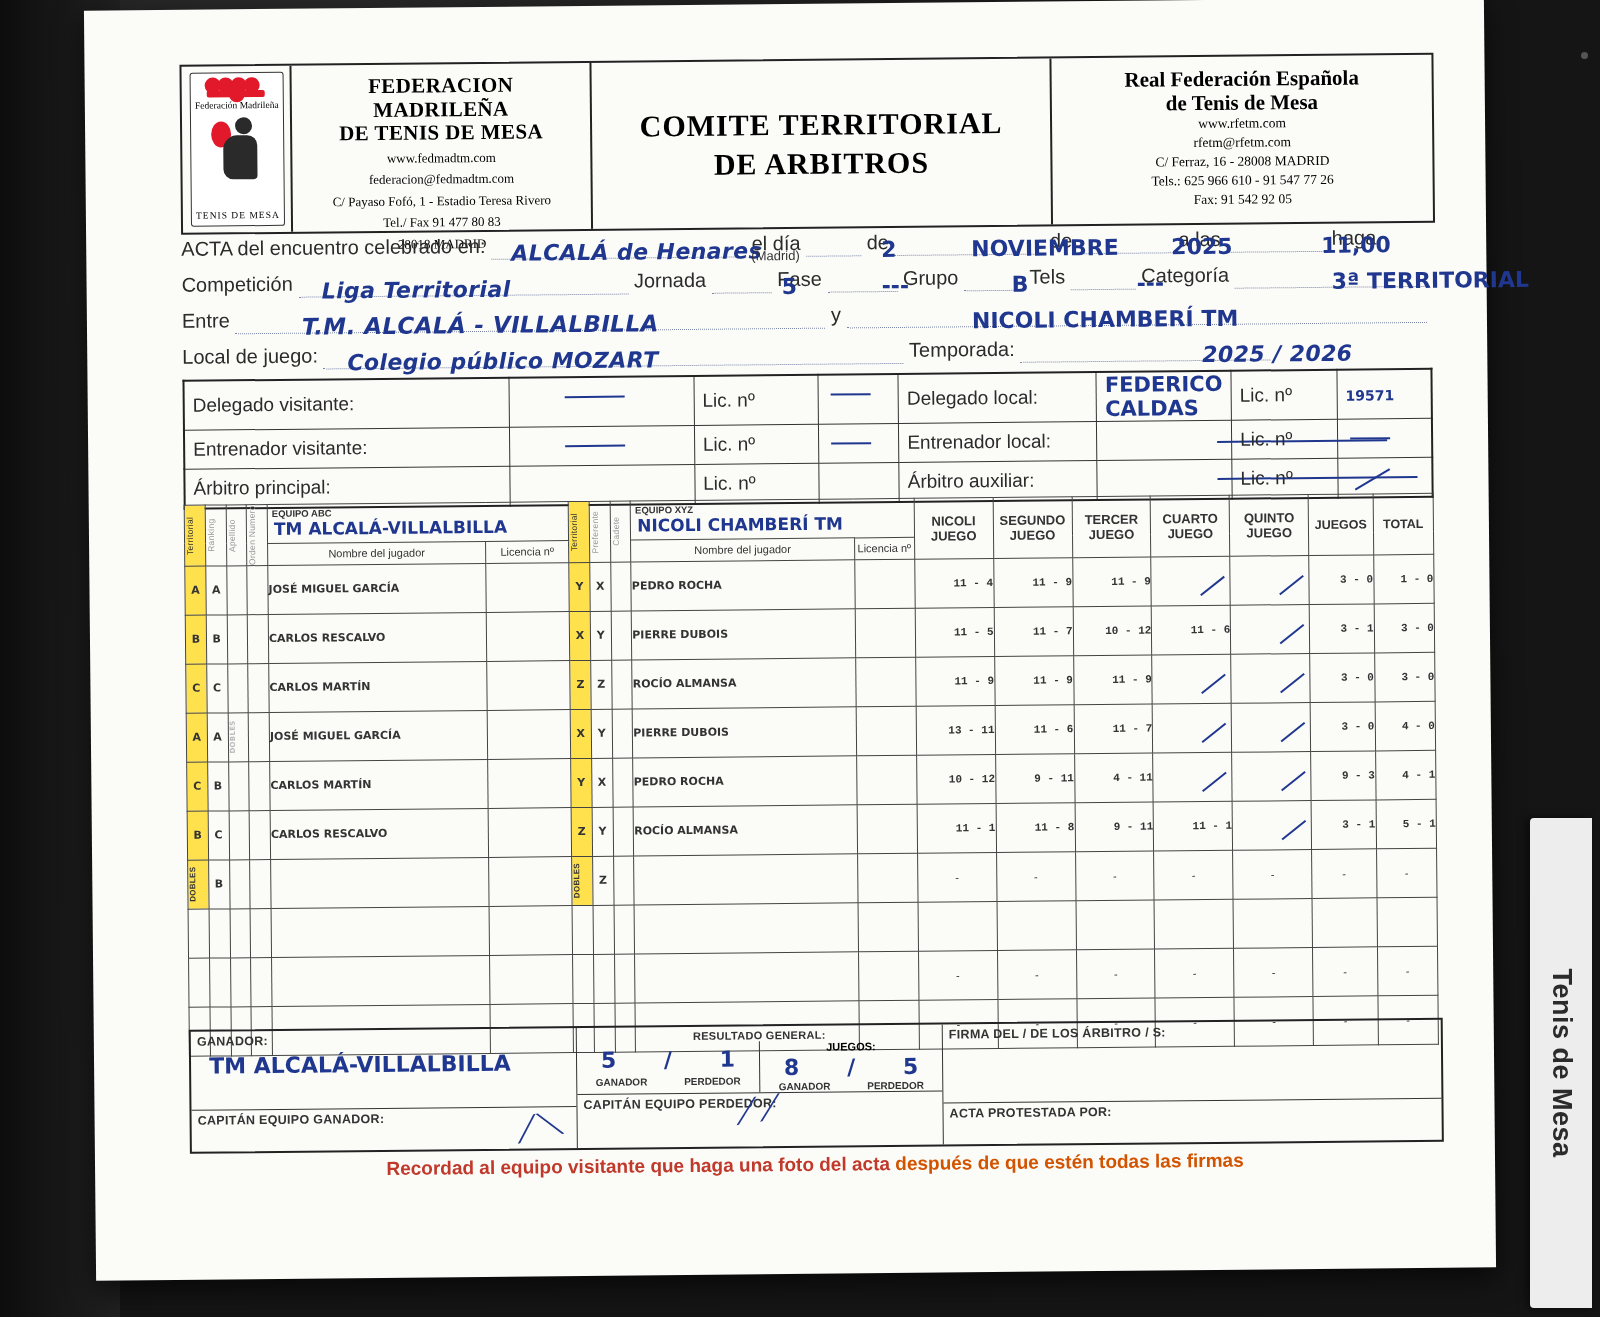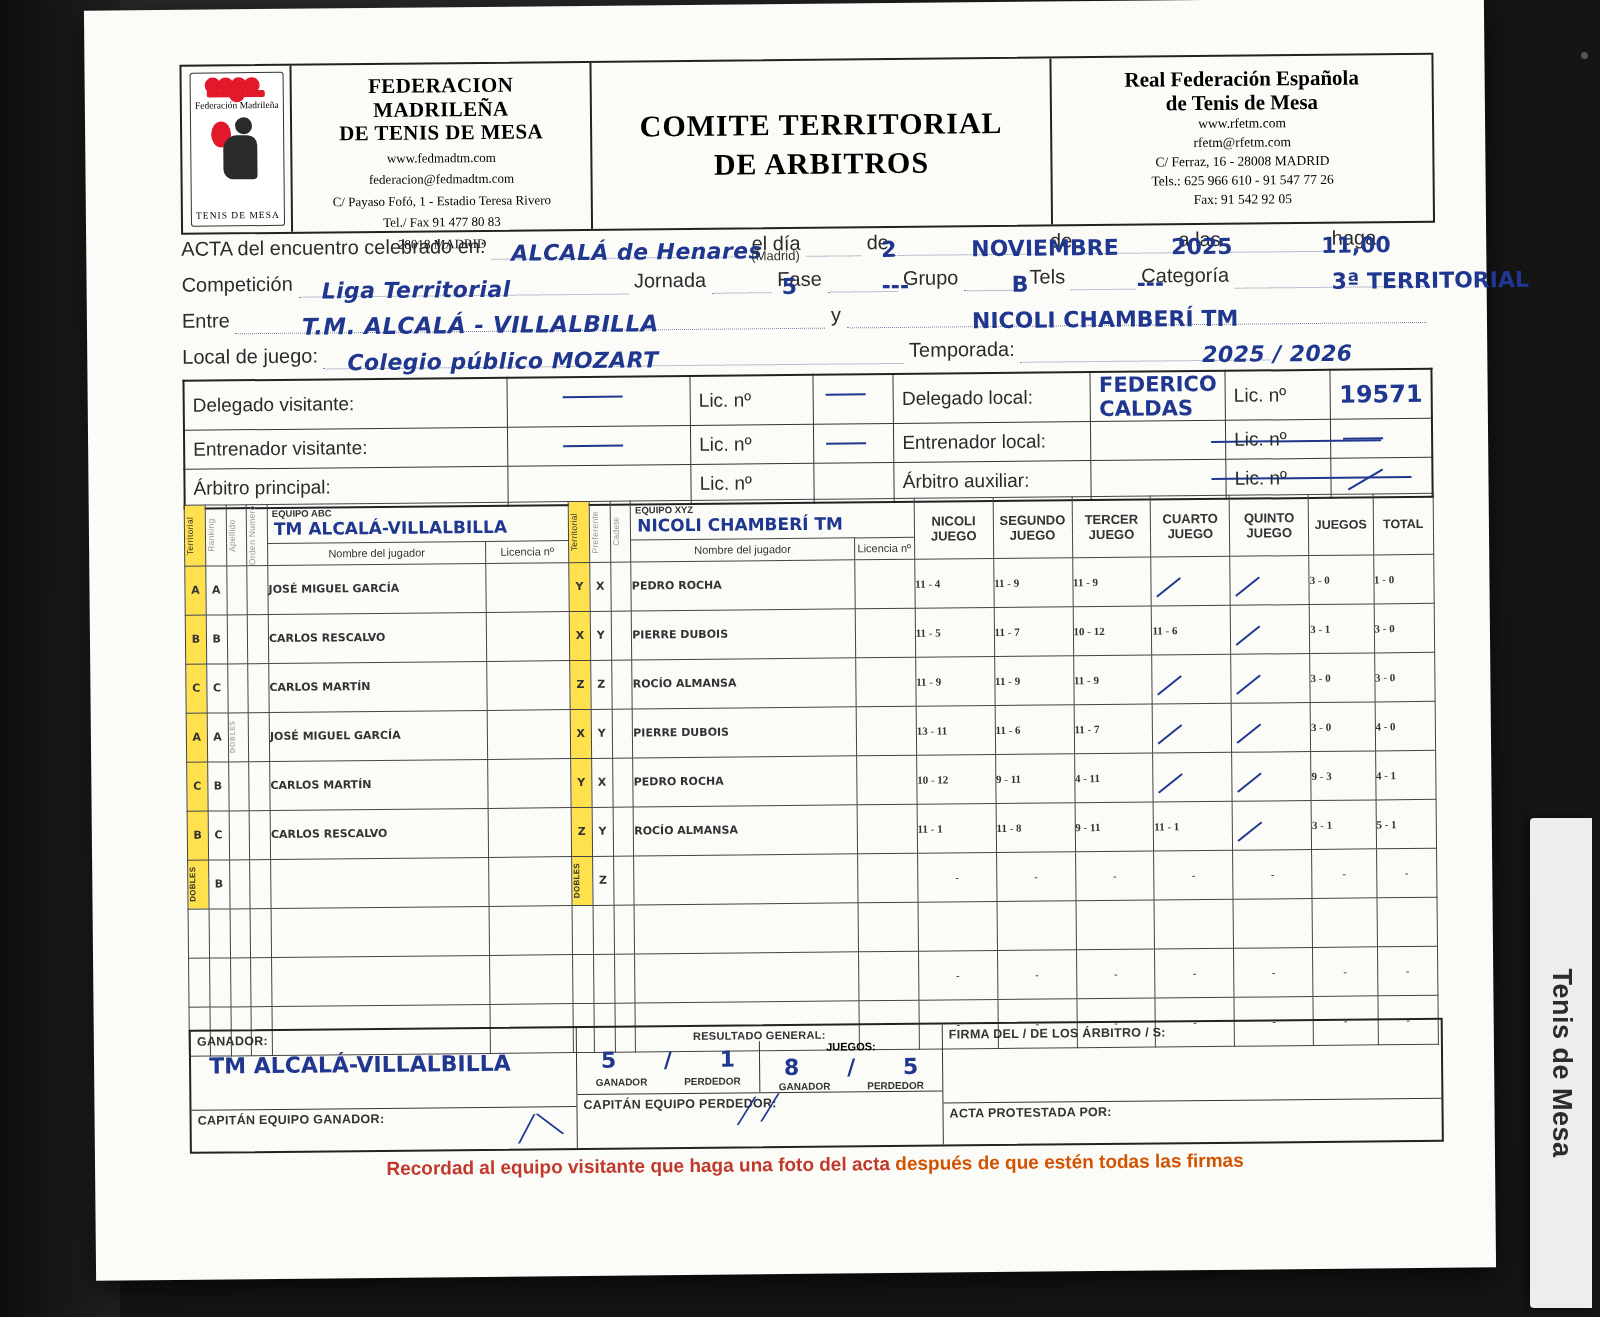--- a/index.html
+++ b/index.html
@@ -63,21 +63,21 @@
 
   
   .grid{position:absolute;left:95px;top:495px;width:1250px;border-collapse:collapse;}
   .grid td,.grid th{border:1px solid #444;font-size:11px;color:#333;padding:0;box-sizing:border-box;}
   .yl{background:#ffe14d;}
   .vcol{width:20px;}
   .rot{writing-mode:vertical-rl;transform:rotate(180deg);font-size:8.5px;text-align:center;letter-spacing:.3px;white-space:nowrap;}
   .row td{height:49px;}
   .lettercell{font-family:"DejaVu Sans",sans-serif;font-weight:bold;font-size:26px;color:#20378f;text-align:center;}
   .ghost{color:#c9c9c9;font-weight:bold;font-size:24px;text-align:center;font-family:"DejaVu Sans",sans-serif;}
-  .score{text-align:left;font-family:Liberation Serif, serif;font-weight:bold;color:#20378f;font-size:19px;}
+  .score{text-align:right;font-family:Liberation Mono, monospace;font-weight:bold;color:#20378f;font-size:19px;}
   .slash{display:inline-block;width:34px;height:20px;position:relative;}
   .slash:after{content:"";position:absolute;left:2px;top:16px;width:30px;height:2px;background:#20378f;transform:rotate(-38deg);}
   .dash{text-align:center;color:#9a9a9a;font-size:15px;}
   .sub{font-size:9px;text-align:center;color:#444;}
   .teamname{font-family:"DejaVu Sans",sans-serif;font-weight:bold;color:#20378f;font-size:17px;padding-left:6px;}
   .pname{font-family:"DejaVu Sans",sans-serif;font-weight:bold;color:#20378f;font-size:16px;padding-left:8px;}
 
   
   .foot{position:absolute;left:95px;top:1020px;width:1250px;height:120px;border:2px solid #222;display:flex;}
   .f1{width:385px;border-right:1px solid #333;}
@@ -227,21 +227,21 @@
         <td style="width:185px">
                 <span class="strike" style="left:55px;top:18px;width:60px"></span>
               </td>
         <td style="width:115px">Lic. nº</td>
         <td style="width:70px">
                 <span class="strike" style="left:12px;top:18px;width:40px"></span>
               </td>
         <td style="width:190px">Delegado local:</td>
         <td><span class="hw" style="font-size:21px">FEDERICO  CALDAS</span></td>
         <td style="width:95px">Lic. nº</td>
-        <td style="width:80px"><span class="hw" style="font-size:24px">19571</span></td>
+        <td style="width:80px"><span class="hw" style="font-size:14px">19571</span></td>
       </tr>
       <tr>
         <td>Entrenador visitante:</td>
         <td>
                 <span class="strike" style="left:55px;top:18px;width:60px"></span>
               </td>
         <td>Lic. nº</td>
         <td>
                 <span class="strike" style="left:12px;top:18px;width:40px"></span>
               </td>

